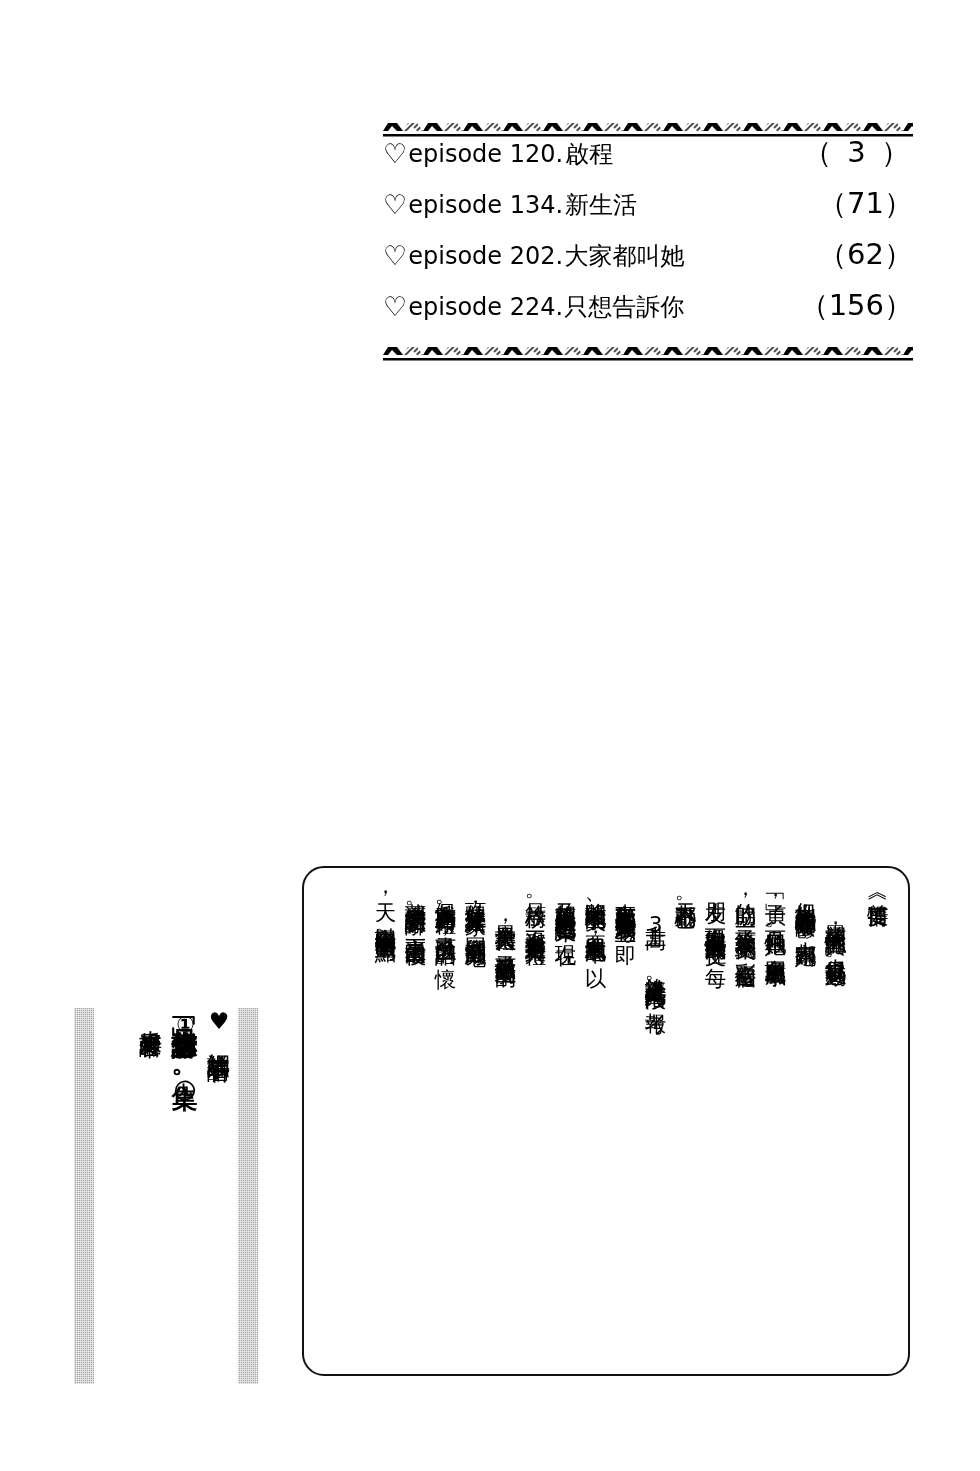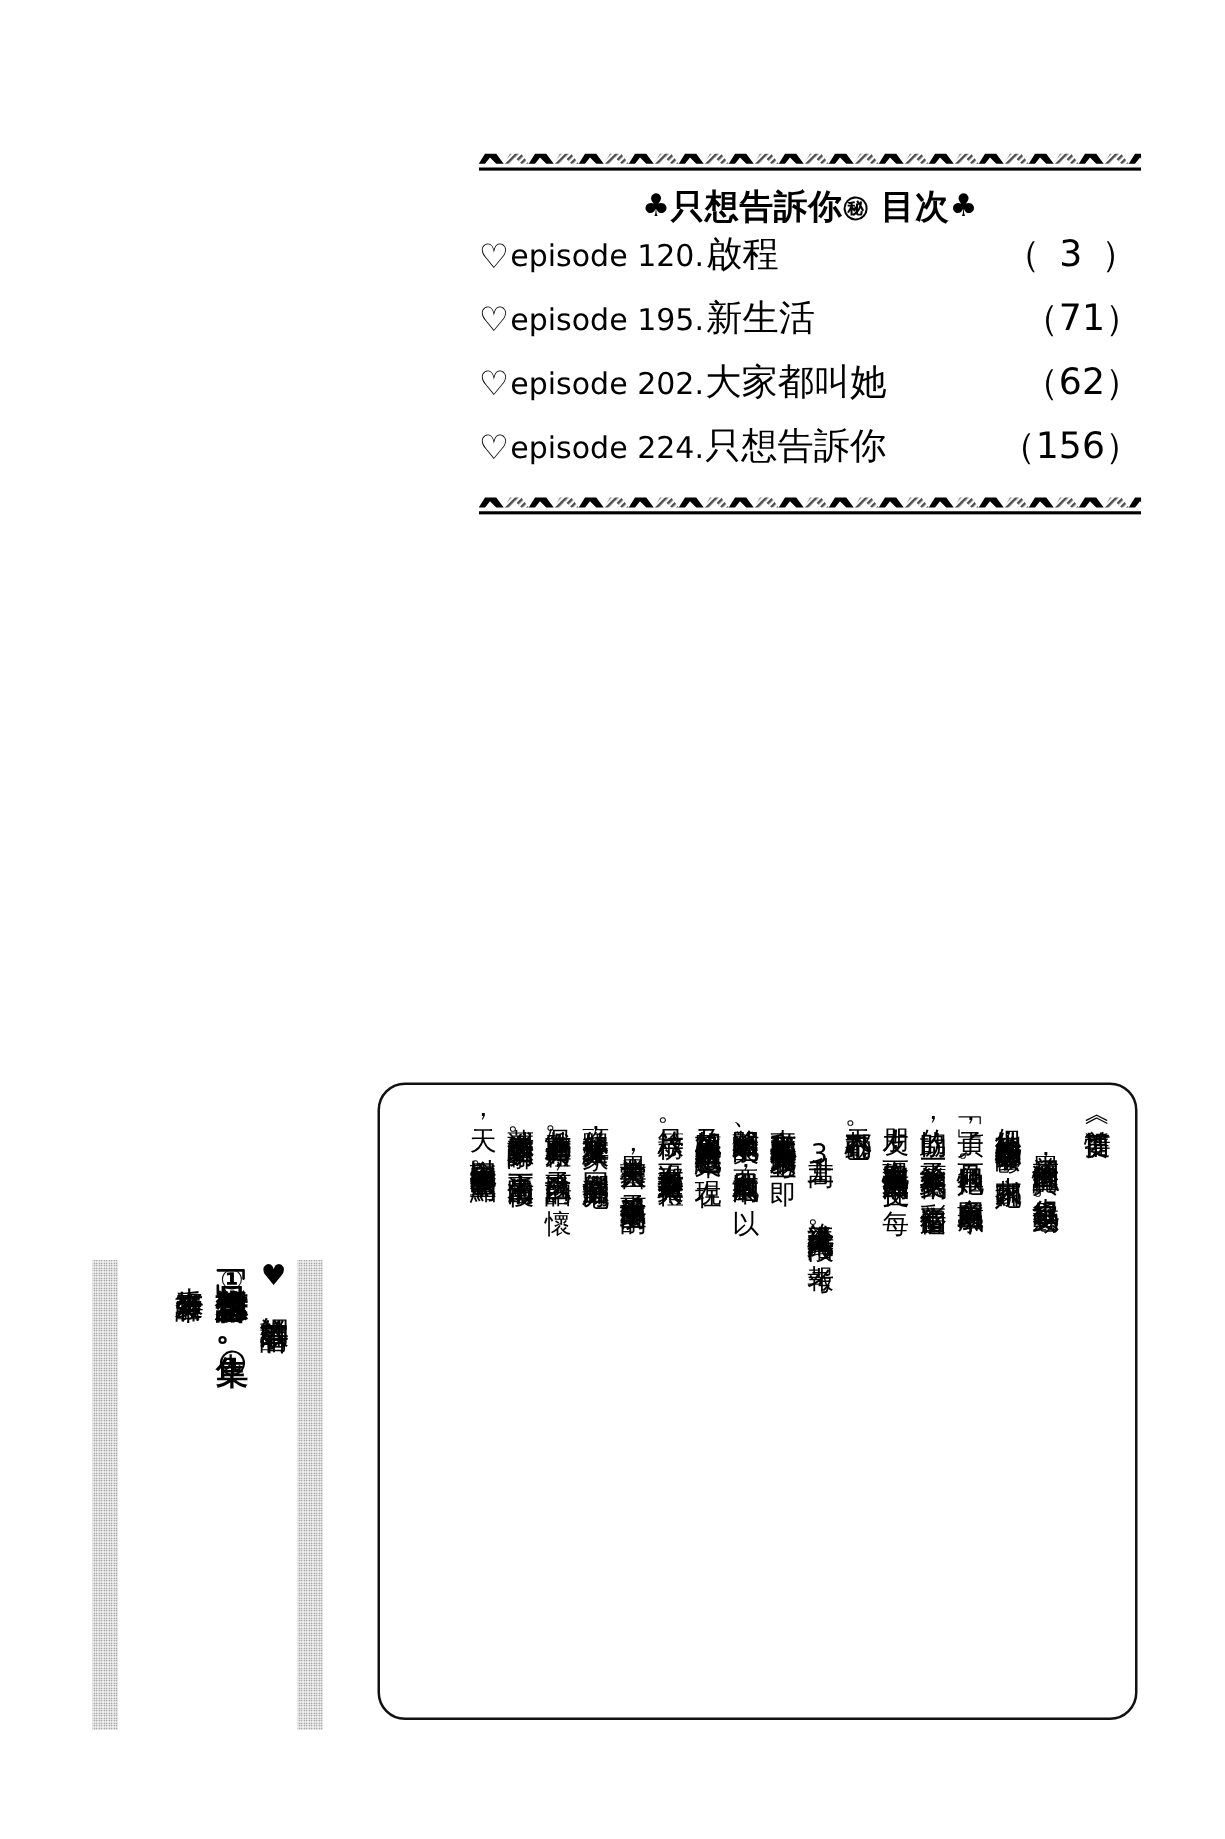--- a/index.html
+++ b/index.html
@@ -64,21 +64,21 @@
     font-size: 27px;
     line-height: 1;
     margin-right: 1px;
     position: relative;
     top: 1px;
   }
   .toc-label {
     font-size: 24px;
     letter-spacing: 0px;
   }
-  .toc-title-cjk { font-size: 29px; }
+  .toc-title-cjk { font-size: 24px; }
   .toc-leader {
     flex: 1 1 auto;
     overflow: hidden;
     margin: 0 6px 0 8px;
     position: relative;
     top: -6px;
     height: 12px;
   }
   .toc-leader .dots {
     display: block;
@@ -232,38 +232,37 @@
           <use href="#wavecell" x="320"></use>
         <use href="#wavecell" x="360"></use>
           <use href="#wavecell" x="400"></use>
           <use href="#wavecell" x="440"></use>
         <use href="#wavecell" x="480"></use>
           <use href="#wavecell" x="520"></use>
       </g>
     </svg>
   </div>
 
-  <h1 id="toc-heading"><span class="club">♣</span><span>只想告訴你</span><span class="circled">㊙</span><span class="gap"></span><span>目次</span><span class="club">♣</span></h1>
 
   <div class="toc-list">
 
     <div class="toc-row">
       <span class="toc-heart">♡</span>
         <span class="toc-label ep">episode 120.</span>
         <span style="display:inline-block;width:7px"></span>
         <span class="toc-title-cjk">啟程</span>
       <span class="toc-leader">
           <span class="dots">··················································</span>
         </span>
       <span class="toc-page wide">（ 3 ）</span>
     </div>
 
     <div class="toc-row">
       <span class="toc-heart">♡</span>
-        <span class="toc-label ep">episode 195.</span>
+        <span class="toc-label ep">episode 134.</span>
         <span style="display:inline-block;width:7px"></span>
         <span class="toc-title-cjk">新生活</span>
       <span class="toc-leader">
           <span class="dots">··················································</span>
         </span>
       <span class="toc-page">（71）</span>
     </div>
 
     <div class="toc-row">
       <span class="toc-heart">♡</span>

